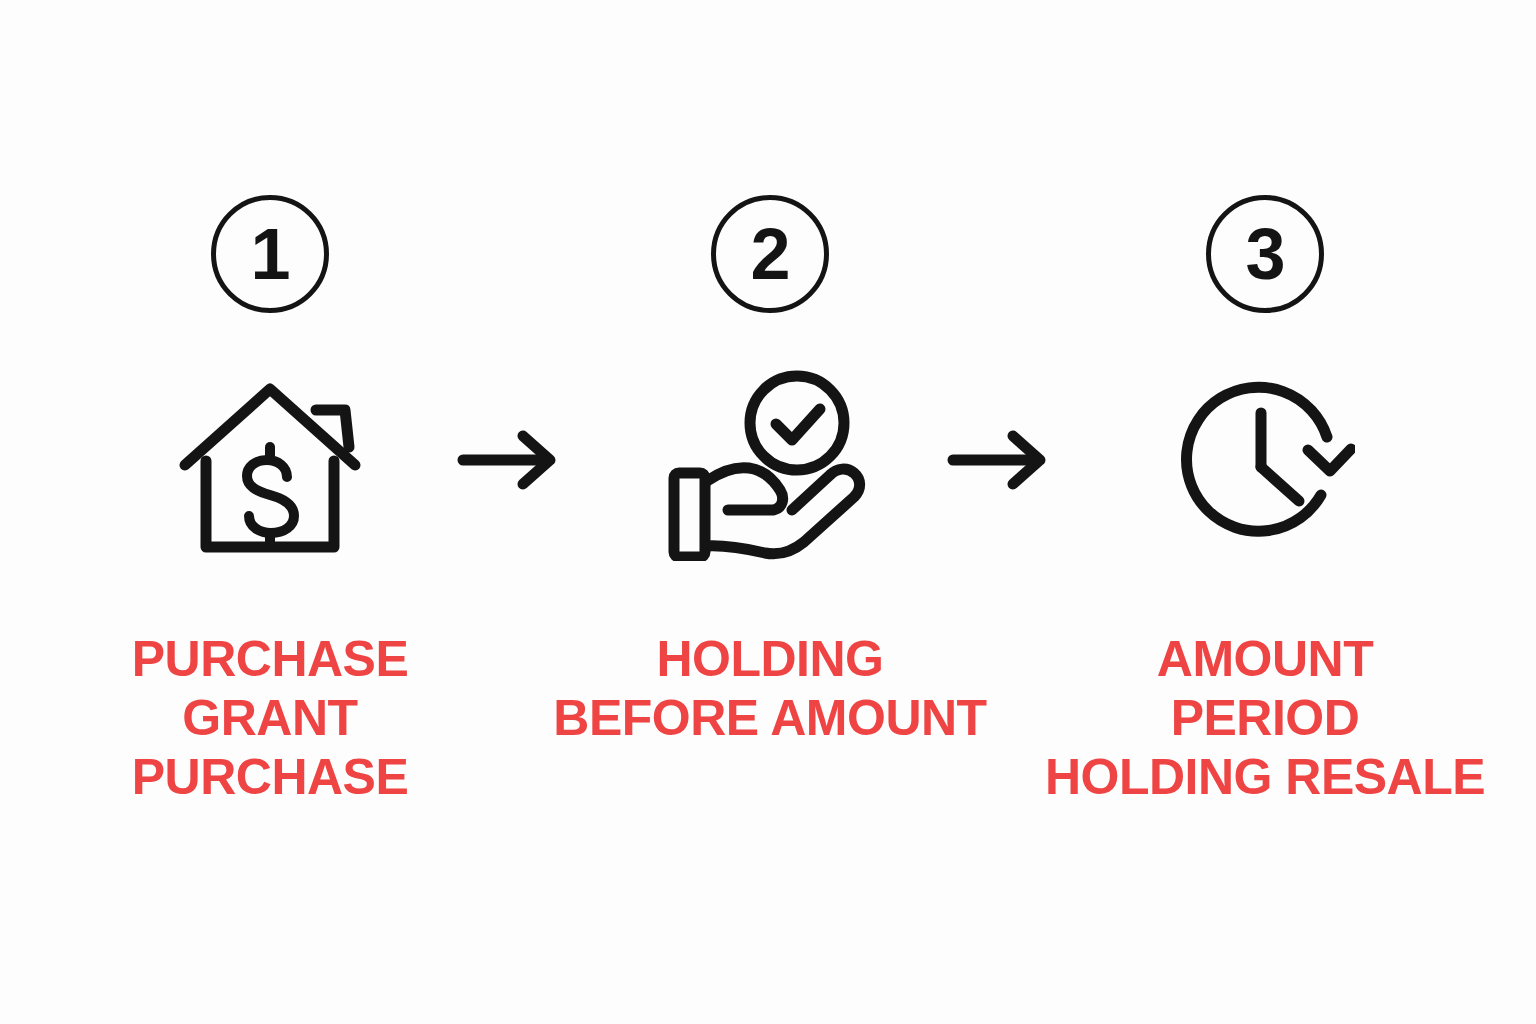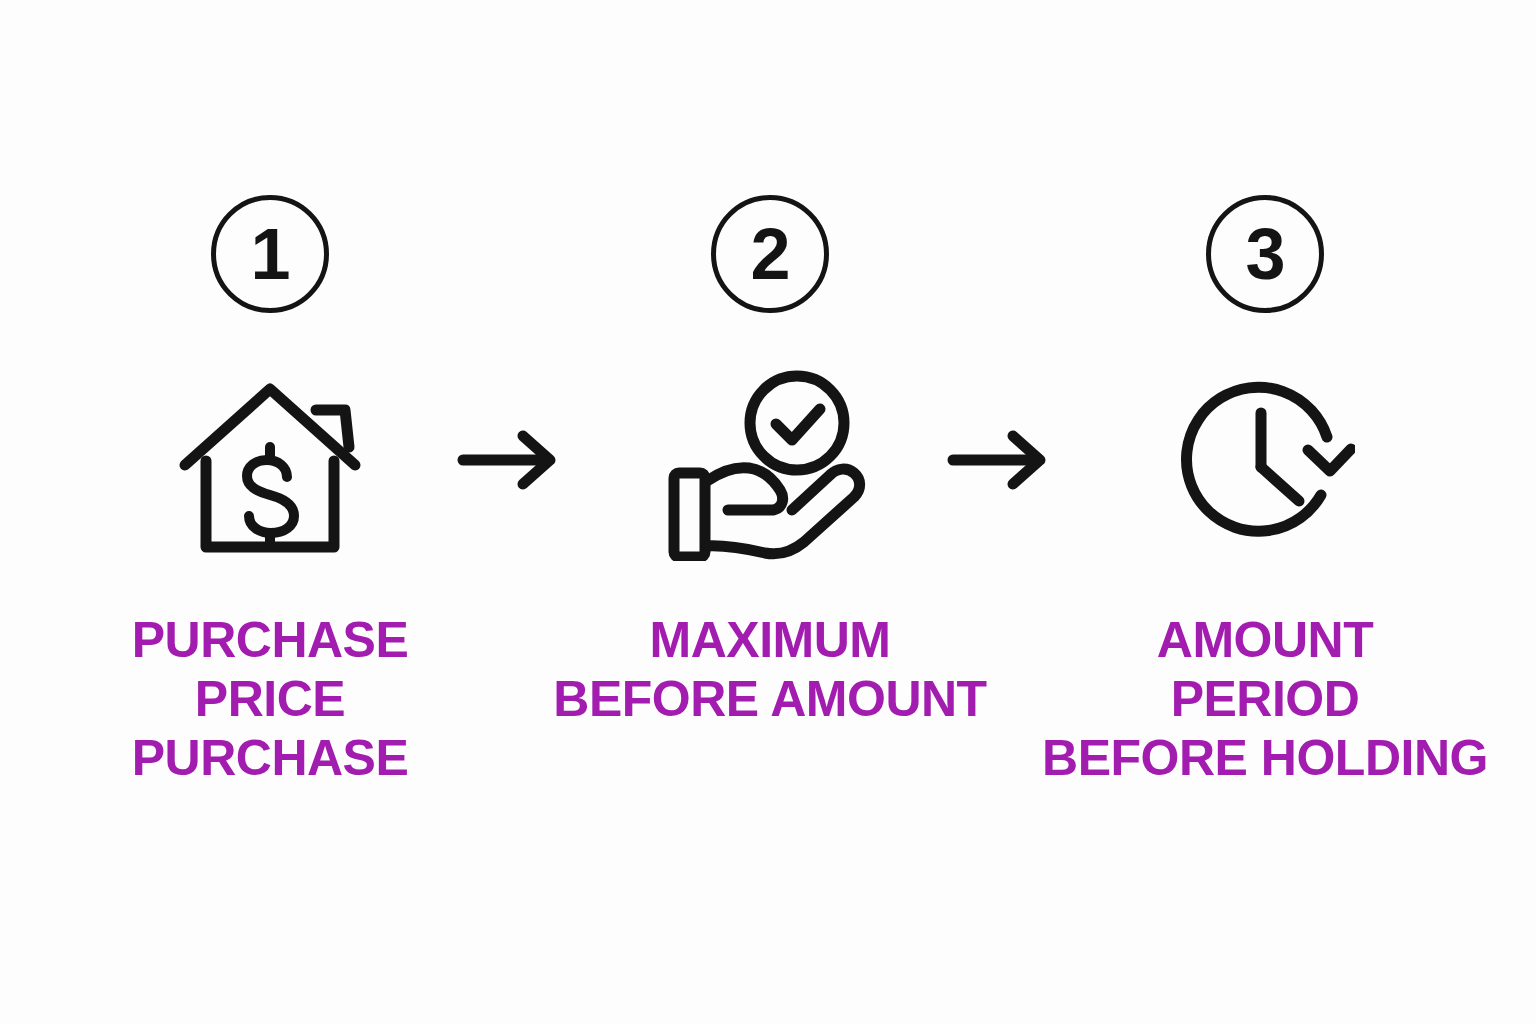--- a/index.html
+++ b/index.html
@@ -57,23 +57,23 @@
 
   .icon-slot {
     height: 200px;
     margin-top: 52px;
     display: flex;
     align-items: center;
     justify-content: center;
   }
 
   .caption {
-    margin-top: 46px;
+    margin-top: 65px;
     text-align: center;
-    color: #a21caf;
+    color: #ef4444;
     font-size: 50px;
     font-weight: 700;
     line-height: 1.18;
     letter-spacing: -0.5px;
     white-space: nowrap;
   }
   .caption .cline { display: block; }
 
   .arrow {
     position: absolute;
@@ -108,21 +108,21 @@
 
           <path d="M110 102 C110 92 101 85 90 85 C78 85 70 92 70 101 C70 111 79 116 93 120 C108 124 117 130 117 141 C117 151 107 158 94 158 C82 158 72 151 72 141"></path>
           <path d="M93 72 L93 85"></path>
           <path d="M93 158 L93 171"></path>
         </g>
       </svg>
     </div>
 
     <div class="caption">
       <span class="cline">PURCHASE</span>
-      <span class="cline">PRICE</span>
+      <span class="cline">GRANT</span>
       <span class="cline">PURCHASE</span>
     </div>
   </div>
 
   <div class="arrow arrow-1">
     <svg width="110" height="70" viewBox="0 0 110 70">
       <g fill="none" stroke="#141414" stroke-width="11" stroke-linecap="round" stroke-linejoin="round">
         <path d="M8 35 L92 35"></path>
         <path d="M68 11 L95 35 L68 59"></path>
       </g>
@@ -145,21 +145,21 @@
         <rect x="9" y="104" width="31" height="84" rx="5" fill="none" stroke="#141414" stroke-width="11"></rect>
 
         <g fill="none" stroke="#141414" stroke-width="11" stroke-linecap="round" stroke-linejoin="round">
           <path d="M42 112 C55 103 68 97 84 99 C99 101 108 110 115 121 C120 129 118 139 108 141 L63 141"></path>
           <path d="M42 177 C62 176 82 180 100 184 C116 187 128 182 139 173 L189 128 C197 120 196 110 189 104 C182 98 172 99 165 106 L127 141"></path>
         </g>
       </svg>
     </div>
 
     <div class="caption">
-      <span class="cline">MAXIMUM</span>
+      <span class="cline">HOLDING</span>
       <span class="cline">BEFORE AMOUNT</span>
     </div>
   </div>
 
   <div class="arrow arrow-2">
     <svg width="110" height="70" viewBox="0 0 110 70">
       <g fill="none" stroke="#141414" stroke-width="11" stroke-linecap="round" stroke-linejoin="round">
         <path d="M8 35 L92 35"></path>
         <path d="M68 11 L95 35 L68 59"></path>
       </g>
@@ -181,17 +181,17 @@
 
           <path d="M86 38 L86 92"></path>
           <path d="M86 92 L124 126"></path>
         </g>
       </svg>
     </div>
 
     <div class="caption">
       <span class="cline">AMOUNT</span>
       <span class="cline">PERIOD</span>
-      <span class="cline">BEFORE HOLDING</span>
+      <span class="cline">HOLDING RESALE</span>
     </div>
   </div>
 
 </div>
 
 </body></html>

